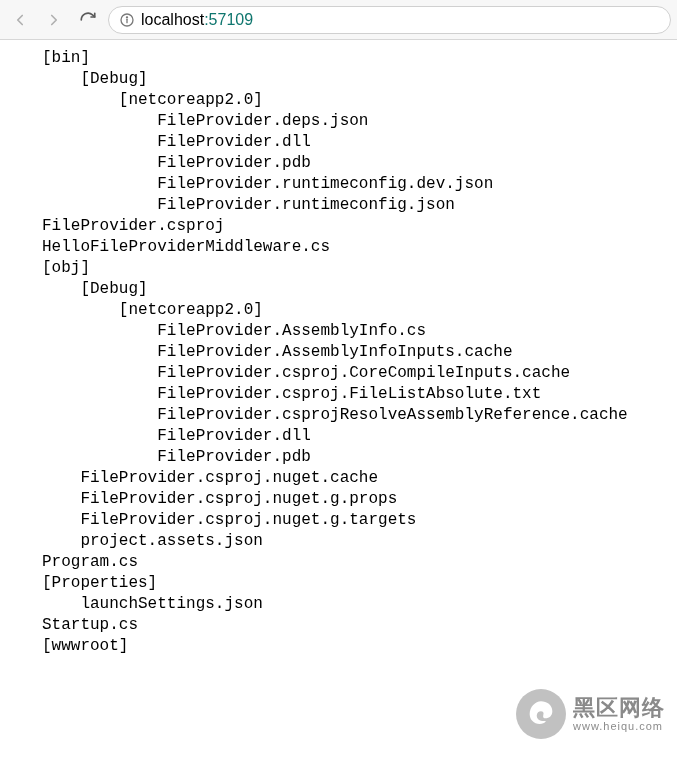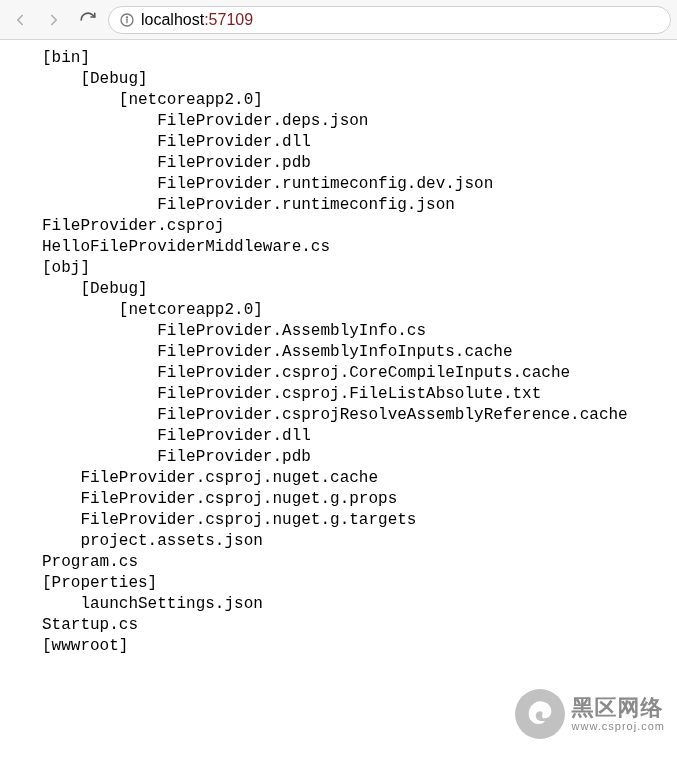--- a/index.html
+++ b/index.html
@@ -46,21 +46,21 @@
     color: #000;
     overflow: hidden;
   }
   .address .info-icon {
     margin-right: 6px;
     color: #7a7a7a;
     display: flex;
     align-items: center;
   }
   .address .host { color: #000; }
-  .address .port { color: #7f1d1d; }
+  .address .port { color: #0f766e; }
   .content {
     padding: 8px 6px;
     white-space: pre;
     line-height: 21px;
     color: #000;
     margin-left: 36px;
   }
   .watermark {
     position: absolute;
     right: 12px;
@@ -153,15 +153,15 @@
 [wwwroot]</div>
 
 <div class="watermark">
   <div class="logo">
     <svg width="34" height="34" viewBox="0 0 24 24">
         <path fill="#fff" d="M12 3c4 0 8 2.5 8 7 0 3-2 5-5 5-1 0-1.5-.5-1.5-1.5 0-.7.3-1.3.3-2 0-1-.8-1.5-1.8-1.5-1.5 0-3 1-3 3 0 2.5 2 4 5 4 .5 0 1 0 1.5-.1C14.5 18.5 13 19 11 19c-4 0-7-3-7-7 0-5 4-9 8-9z"></path>
       </svg>
   </div>
   <div class="txt">
     <span class="t1">黑区网络</span>
-    <span class="t2">www.csproj.com</span>
+    <span class="t2">www.heiqu.com</span>
   </div>
 </div>
 
 </body></html>

